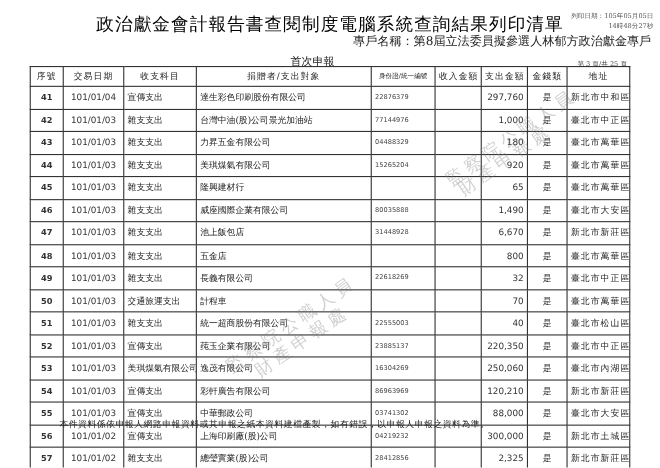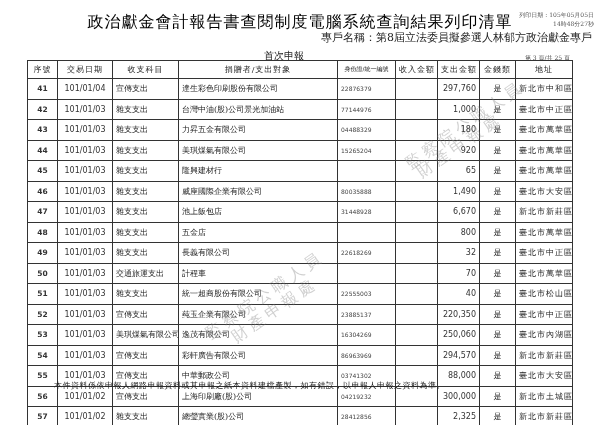--- a/index.html
+++ b/index.html
@@ -212,21 +212,21 @@
         <td class="c-flag">是</td>
         <td class="c-addr">臺北市內湖區</td>
       </tr>
       <tr>
         <td class="c-no">54</td>
         <td class="c-date">101/01/03</td>
         <td class="c-cat">宣傳支出</td>
         <td class="c-party">彩軒廣告有限公司</td>
         <td class="c-id">86963969</td>
         <td class="c-inc"></td>
-        <td class="c-exp">294,570</td>
+        <td class="c-exp">120,210</td>
         <td class="c-flag">是</td>
         <td class="c-addr">新北市新莊區</td>
       </tr>
       <tr>
         <td class="c-no">55</td>
         <td class="c-date">101/01/03</td>
         <td class="c-cat">宣傳支出</td>
         <td class="c-party">中華郵政公司</td>
         <td class="c-id">03741302</td>
         <td class="c-inc"></td>

